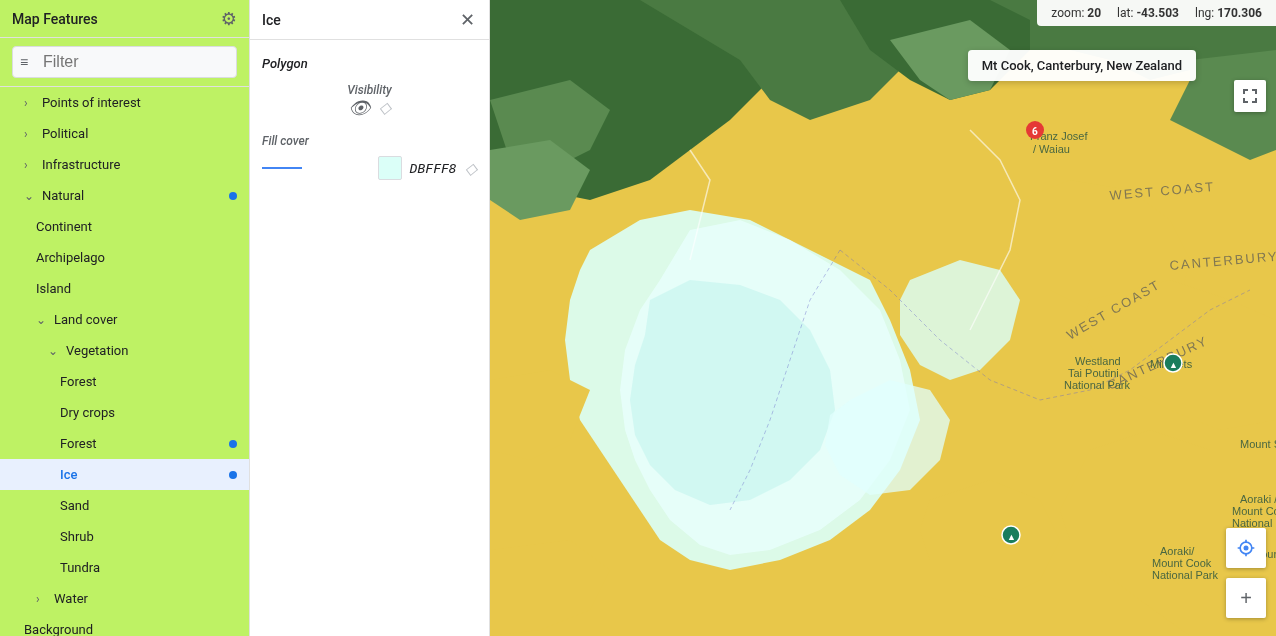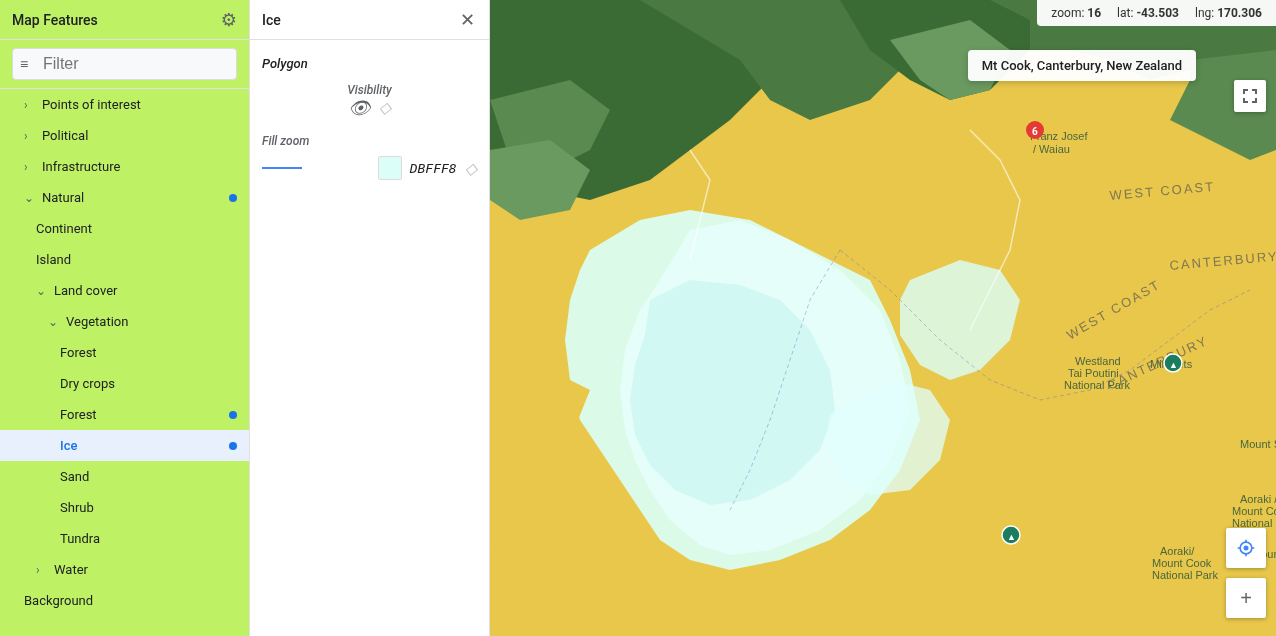--- a/index.html
+++ b/index.html
@@ -364,20 +364,23 @@
   <div class="nav-item indent-1">
     <span class="chevron">⌄</span>
     <span class="label">Natural</span>
     <span class="dot"></span>
   </div>
 
   <div class="nav-item indent-2">
     <span class="label">Continent</span>
   </div>
 
+  <div class="nav-item indent-2">
+    <span class="label">Archipelago</span>
+  </div>
 
   <div class="nav-item indent-2">
     <span class="label">Island</span>
   </div>
 
   <div class="nav-item indent-2">
     <span class="chevron">⌄</span>
     <span class="label">Land cover</span>
   </div>
 
@@ -437,39 +440,39 @@
 
     <div class="detail-row">
       <span class="detail-row-label">Visibility</span>
       <div class="detail-row-controls">
         <span class="visibility-icon">👁</span>
         <span class="diamond-icon">◇</span>
       </div>
     </div>
 
     <div>
-      <div class="detail-row-label" style="margin-bottom:8px;">Fill zoom</div>
+      <div class="detail-row-label" style="margin-bottom:8px;">Fill cover</div>
       <div style="display:flex;align-items:center;justify-content:space-between;">
         <div style="display:flex;align-items:center;gap:6px;">
           <div class="fill-line"></div>
         </div>
         <div style="display:flex;align-items:center;gap:8px;">
           <div class="color-swatch" style="background:#DBFFF8;"></div>
           <span class="color-value">DBFFF8</span>
           <span class="diamond-icon">◇</span>
         </div>
       </div>
     </div>
   </div>
 </div>
 
 <div class="map-area">
 
   <div class="map-top-bar">
-    <span><span>zoom:</span> <strong>16</strong></span>
+    <span><span>zoom:</span> <strong>20</strong></span>
     <span><span>lat:</span> <strong>-43.503</strong></span>
     <span><span>lng:</span> <strong>170.306</strong></span>
   </div>
 
   <div class="map-label-box">
     <span>Mt Cook, Canterbury, New Zealand</span>
   </div>
 
   <button class="map-fullscreen-btn">
     <svg width="16" height="16" viewBox="0 0 16 16" fill="none">

